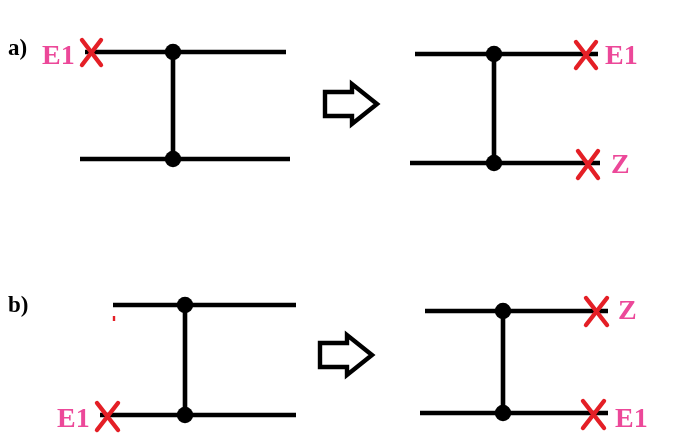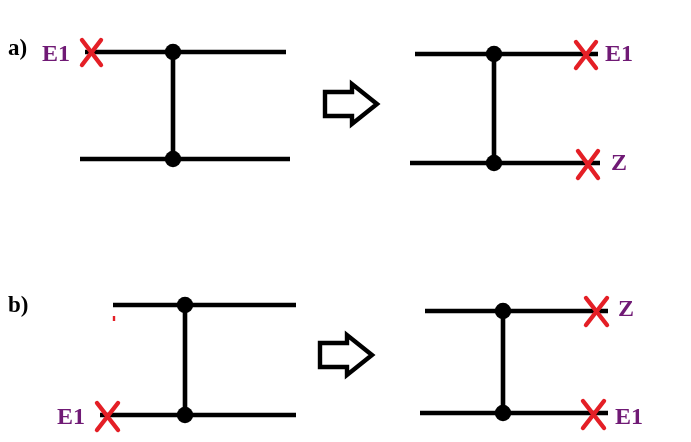--- a/index.html
+++ b/index.html
@@ -29,22 +29,22 @@
     font-size: 23px;
     color: #000000;
     line-height: 1;
     white-space: nowrap;
     user-select: none;
   }
   .sig-label {
     position: absolute;
     font-family: "Liberation Serif", "DejaVu Serif", serif;
     font-weight: bold;
-    font-size: 24px;
-    color: #701a75;
+    font-size: 28px;
+    color: #ec4899;
     line-height: 1;
     white-space: nowrap;
     user-select: none;
   }
   .label-a  { left: 8px;   top: 36px; }
   .label-b  { left: 8px;   top: 293px; }
   .lbl-a-in-top    { left: 42px;  top: 41px; }
   .lbl-a-out-top   { left: 605px; top: 41px; }
   .lbl-a-out-bot   { left: 611px; top: 150px; }
   .lbl-b-in-bot    { left: 57px;  top: 404px; }

